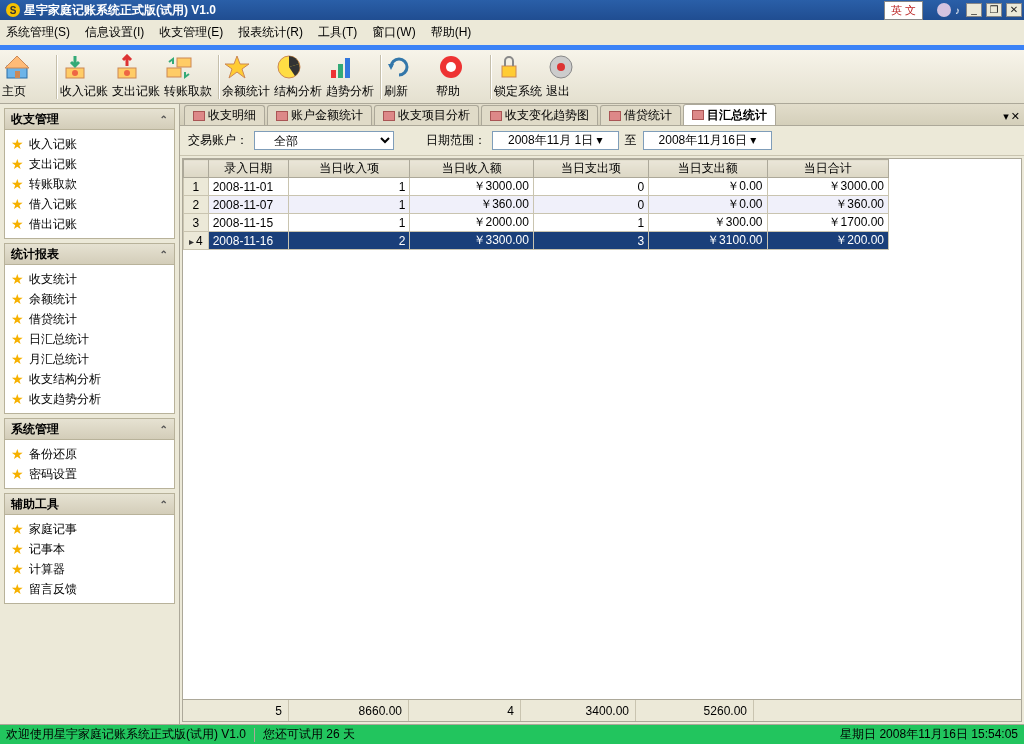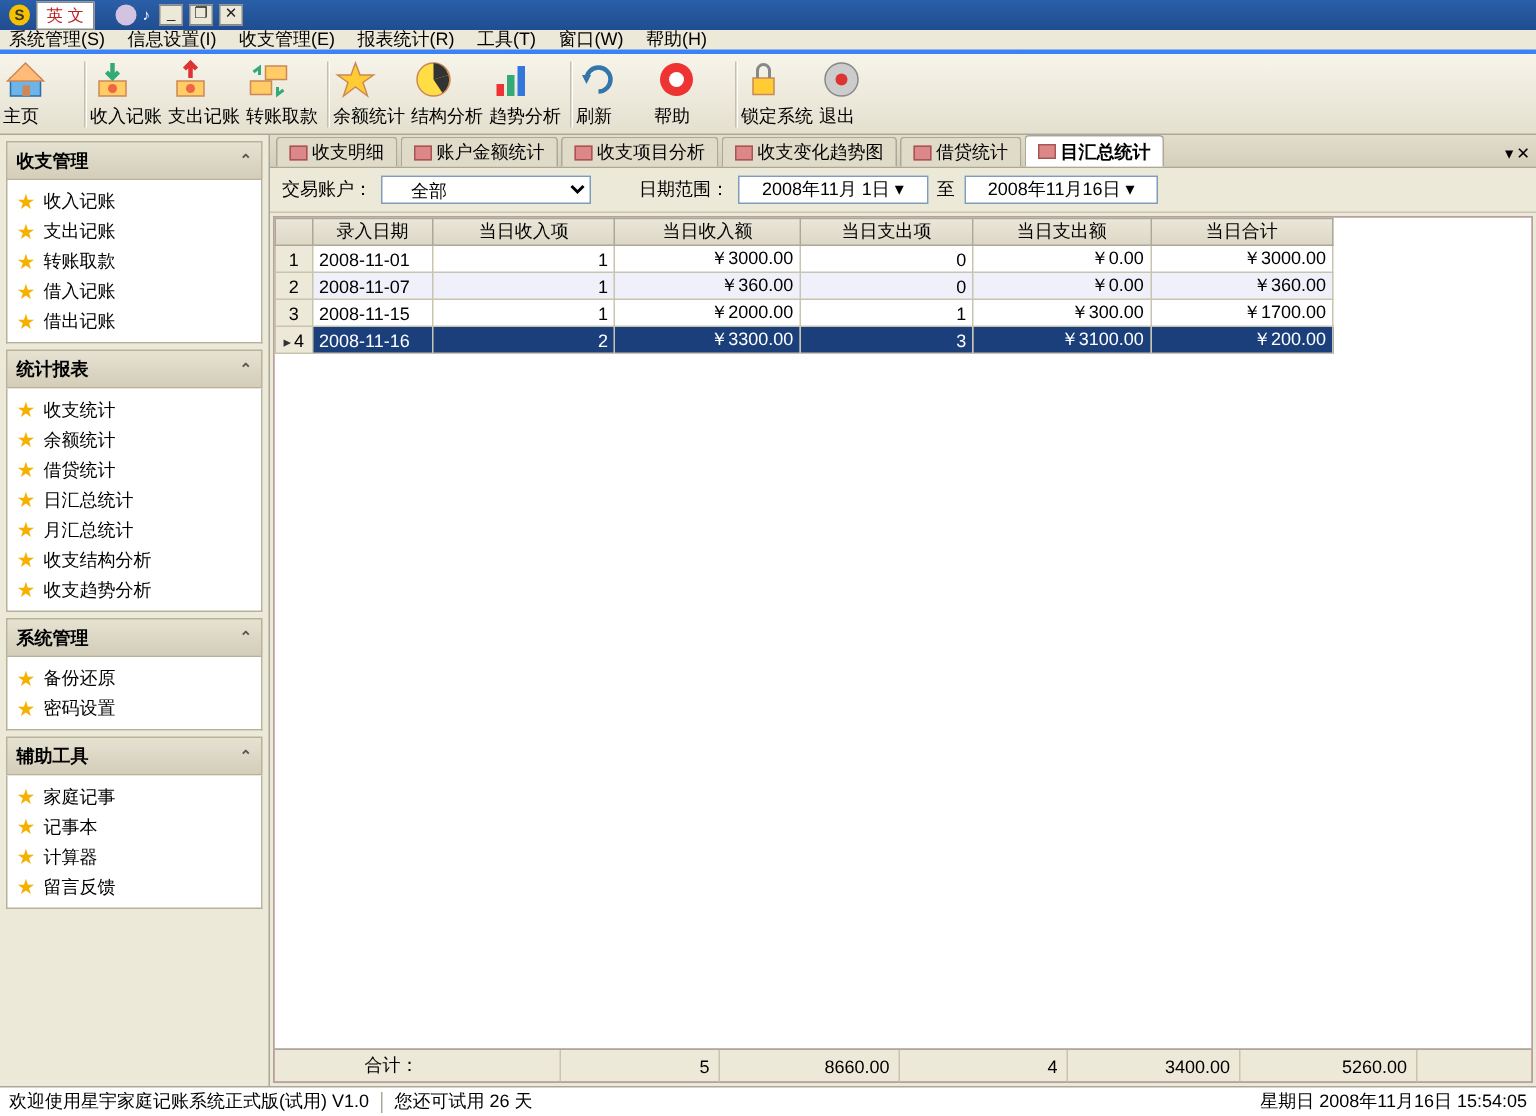--- a/index.html
+++ b/index.html
@@ -4,34 +4,34 @@
 <style>
 * { margin:0; padding:0; box-sizing:border-box; font-family:"Microsoft YaHei","SimSun",sans-serif; font-size:12px; }
 body { background:#ece9d8; width:1024px; height:744px; overflow:hidden; display:flex; flex-direction:column; }
 .titlebar { height:20px; background:linear-gradient(#2a5fa8,#204d91); display:flex; align-items:center; color:#fff; padding:0 2px; }
 .titlebar .app-icon { width:14px; height:14px; background:#f6c200; border-radius:50%; margin:0 4px; display:flex; align-items:center; justify-content:center; color:#333; font-weight:bold; font-size:10px; }
 .titlebar .title { flex:1; font-weight:bold; font-size:12px; }
 .sys-indicator { display:flex; align-items:center; gap:2px; }
 .lang-box { background:#fff; color:#b22; padding:1px 6px; border:1px solid #888; font-size:11px; margin-right:12px; }
 .moon { width:14px; height:14px; background:#d4c3e0; border-radius:50%; display:inline-block; }
 .winbtn { width:16px; height:14px; background:#ece9d8; border:1px solid #888; margin-left:2px; display:flex; align-items:center; justify-content:center; color:#222; font-size:10px; line-height:1; }
-.menubar { height:16px; background:#ece9d8; display:flex; align-items:center; padding:0 6px; gap:15px; border-bottom:3px solid #3b82f6; }
+.menubar { height:30px; background:#ece9d8; display:flex; align-items:center; padding:0 6px; gap:15px; border-bottom:5px solid #3b82f6; }
 .menubar span { cursor:default; }
 .toolbar { height:54px; background:linear-gradient(#f7f4ea,#e4e0cf); border-bottom:1px solid #aca899; display:flex; align-items:center; padding:0 2px; }
 .tbtn { width:52px; height:50px; display:flex; flex-direction:column; justify-content:center; gap:2px; cursor:pointer; }
 .tbtn .ico { width:30px; height:28px; display:flex; align-items:center; justify-content:center; }
 .tbtn .lbl { font-size:12px; }
 .tsep { width:2px; height:44px; border-left:1px solid #c5bfab; border-right:1px solid #fff; margin:0 2px; }
 .mainrow { flex:1; display:flex; min-height:0; }
 .leftpanel { width:180px; background:#ece9d8; border-right:1px solid #aca899; display:flex; flex-direction:column; }
 .lp-header { height:20px; background:linear-gradient(#e8e4d6,#d6d1bd); border-bottom:1px solid #aca899; display:flex; align-items:center; padding:0 4px; font-size:12px; }
 .lp-header .pin { margin-left:auto; }
 .lp-body { padding:4px; overflow:auto; }
 .cat { margin-bottom:4px; }
-.cat-head { height:22px; background:linear-gradient(#e6e2d2,#d3cdb9); border:1px solid #b8b29a; display:flex; align-items:center; padding:12px 6px; font-weight:bold; }
+.cat-head { height:22px; background:linear-gradient(#e6e2d2,#d3cdb9); border:1px solid #b8b29a; display:flex; align-items:center; padding:0 6px; font-weight:bold; }
 .cat-head .chev { margin-left:auto; font-size:10px; color:#555; }
 .cat-items { background:#fff; border:1px solid #b8b29a; border-top:none; padding:4px 2px; }
 .cat-item { display:flex; align-items:center; height:20px; padding:0 4px; cursor:pointer; gap:4px; }
 .star { width:14px; height:14px; display:inline-block; color:#f6b100; font-size:14px; line-height:14px; }
 .right { flex:1; display:flex; flex-direction:column; background:#ece9d8; }
 .tabbar { height:22px; background:linear-gradient(#e2ddcb,#d4cfba); display:flex; align-items:flex-end; padding:0 4px; border-bottom:1px solid #aca899; position:relative; }
 .tab { height:20px; padding:0 8px; background:#e0dbc8; border:1px solid #aca899; border-bottom:none; border-radius:3px 3px 0 0; display:flex; align-items:center; gap:3px; margin-right:2px; cursor:pointer; font-size:12px; }
 .tab.active { background:#fff; height:21px; font-weight:bold; }
 .tab .ti { width:12px; height:10px; background:#d88; border:1px solid #a55; }
 .tab-ctl { margin-left:auto; display:flex; gap:2px; padding-bottom:2px; }
@@ -44,30 +44,31 @@
 table.grid th { background:linear-gradient(#eae6d8,#dcd7c5); border:1px solid #aca899; height:18px; font-weight:normal; text-align:center; padding:0 4px; }
 table.grid td { border:1px solid #c9c4b0; height:18px; padding:0 4px; }
 table.grid td.num { text-align:right; }
 table.grid td.rh { background:#ece9d8; text-align:center; width:24px; }
 table.grid tr.alt td:not(.rh) { background:#f0f0fa; }
 table.grid tr.sel td:not(.rh) { background:#1a3f7a; color:#fff; }
 .arrow { color:#333; font-size:10px; margin-right:2px; }
 .gridwrap { flex:1; overflow:auto; background:#fff; }
 .sumrow { height:22px; border-top:1px solid #aca899; display:flex; align-items:center; background:#ece9d8; }
 .sumcell { border-right:1px solid #c9c4b0; height:100%; display:flex; align-items:center; justify-content:flex-end; padding:0 6px; }
-.statusbar { height:20px; background:#ffffff; border-top:1px solid #aca899; display:flex; align-items:center; padding:0 6px; }
+.statusbar { height:20px; background:#22c55e; border-top:1px solid #aca899; display:flex; align-items:center; padding:0 6px; }
 .statusbar .sep { border-left:1px solid #aca899; height:14px; margin:0 8px; }
 .statusbar .r { margin-left:auto; }
 svg { display:block; }
 </style>
 </head>
 <body>
 
 <div class="titlebar">
   <span class="app-icon">S</span>
+  <span class="title">星宇家庭记账系统正式版(试用) V1.0</span>
   <div class="sys-indicator">
     <span class="lang-box">英 文</span>
     <span class="moon"></span>
     <span style="color:#fff;font-size:10px;margin:0 2px">♪</span>
     <span class="winbtn">_</span>
     <span class="winbtn">❐</span>
     <span class="winbtn">✕</span>
   </div>
 </div>
 
@@ -379,21 +380,20 @@
                 <td class="num">2</td>
                 <td class="num">￥3300.00</td>
     <td class="num">3</td>
                 <td class="num">￥3100.00</td>
                 <td class="num">￥200.00</td>
               </tr>
             </tbody>
         </table>
       </div>
       <div class="sumrow">
-        <div class="sumcell" style="width:191px;justify-content:flex-start;padding-left:60px">合计：</div>
         <div class="sumcell" style="width:106px">5</div>
         <div class="sumcell" style="width:120px">8660.00</div>
         <div class="sumcell" style="width:112px">4</div>
         <div class="sumcell" style="width:115px">3400.00</div>
         <div class="sumcell" style="width:118px">5260.00</div>
       </div>
     </div>
   </div>
 </div>
 

